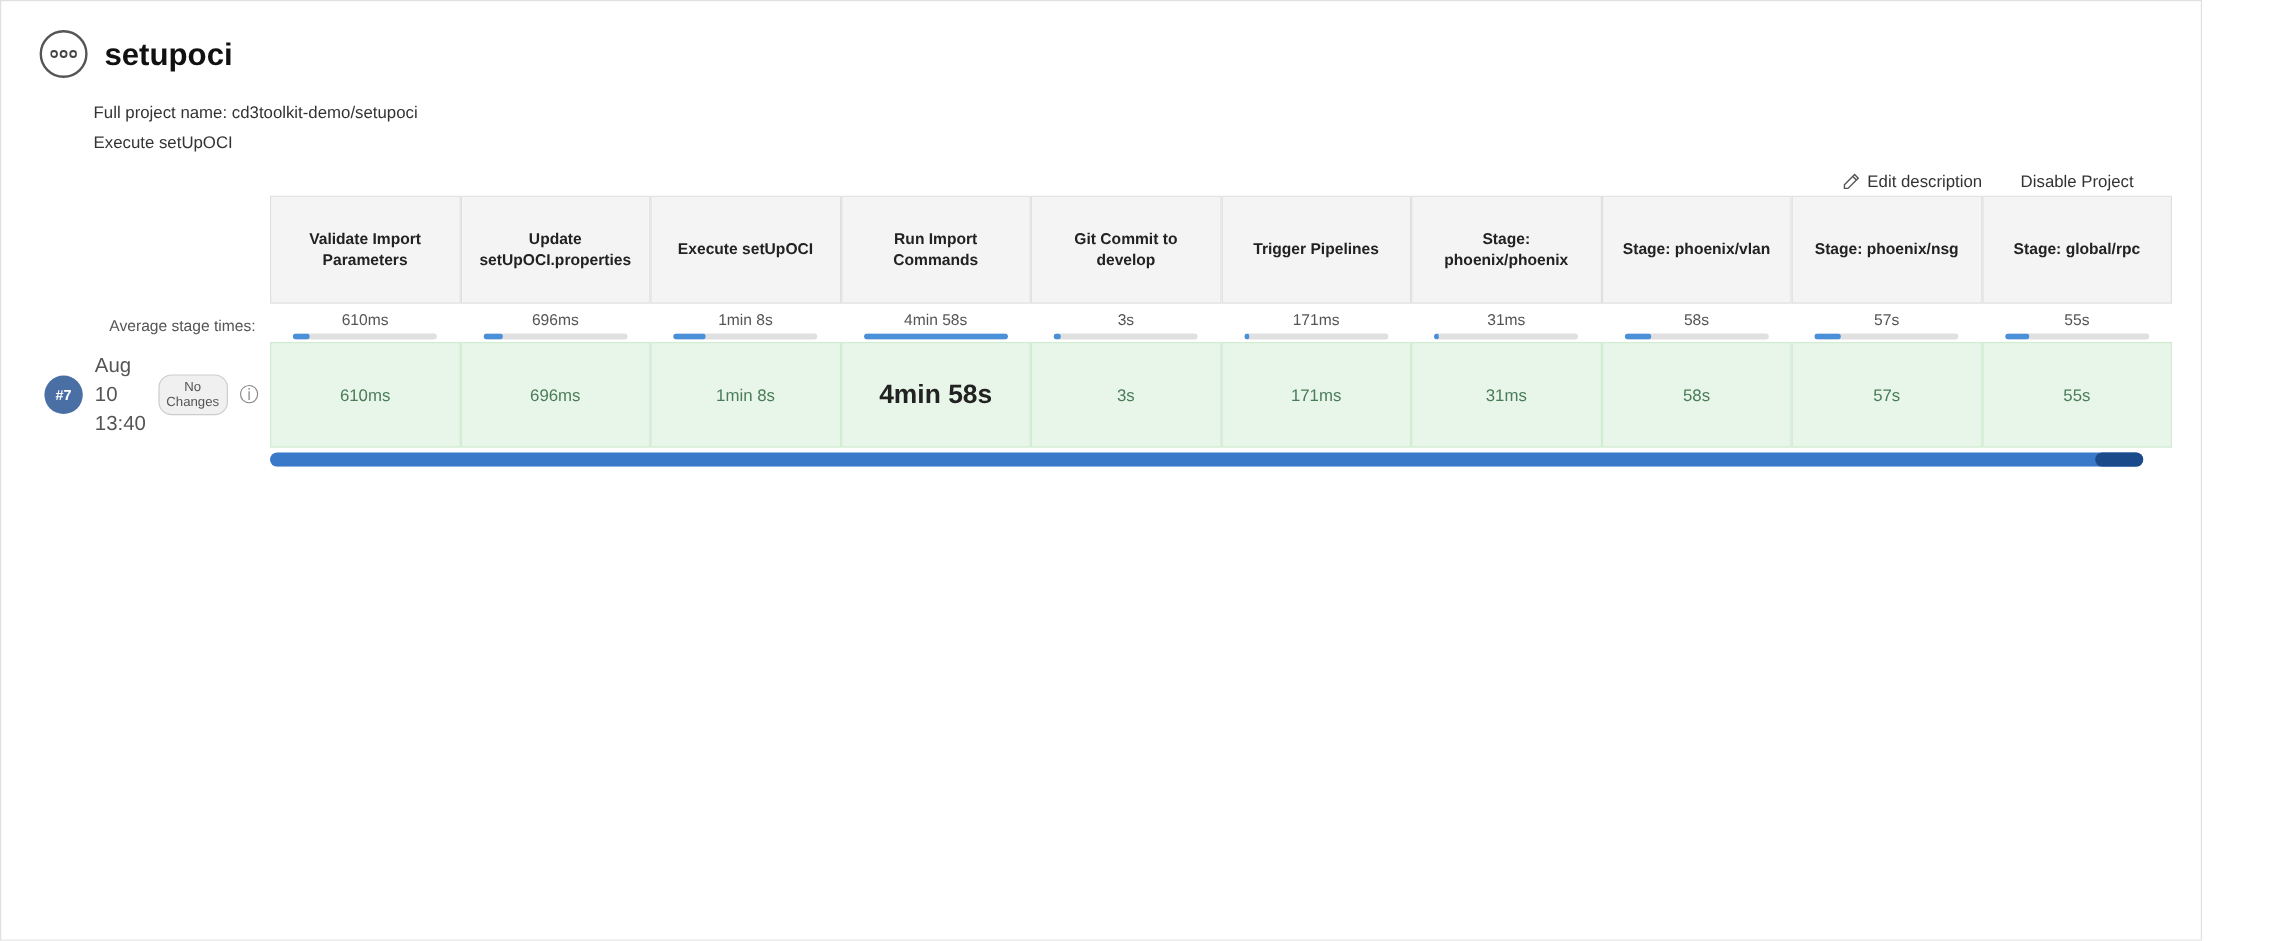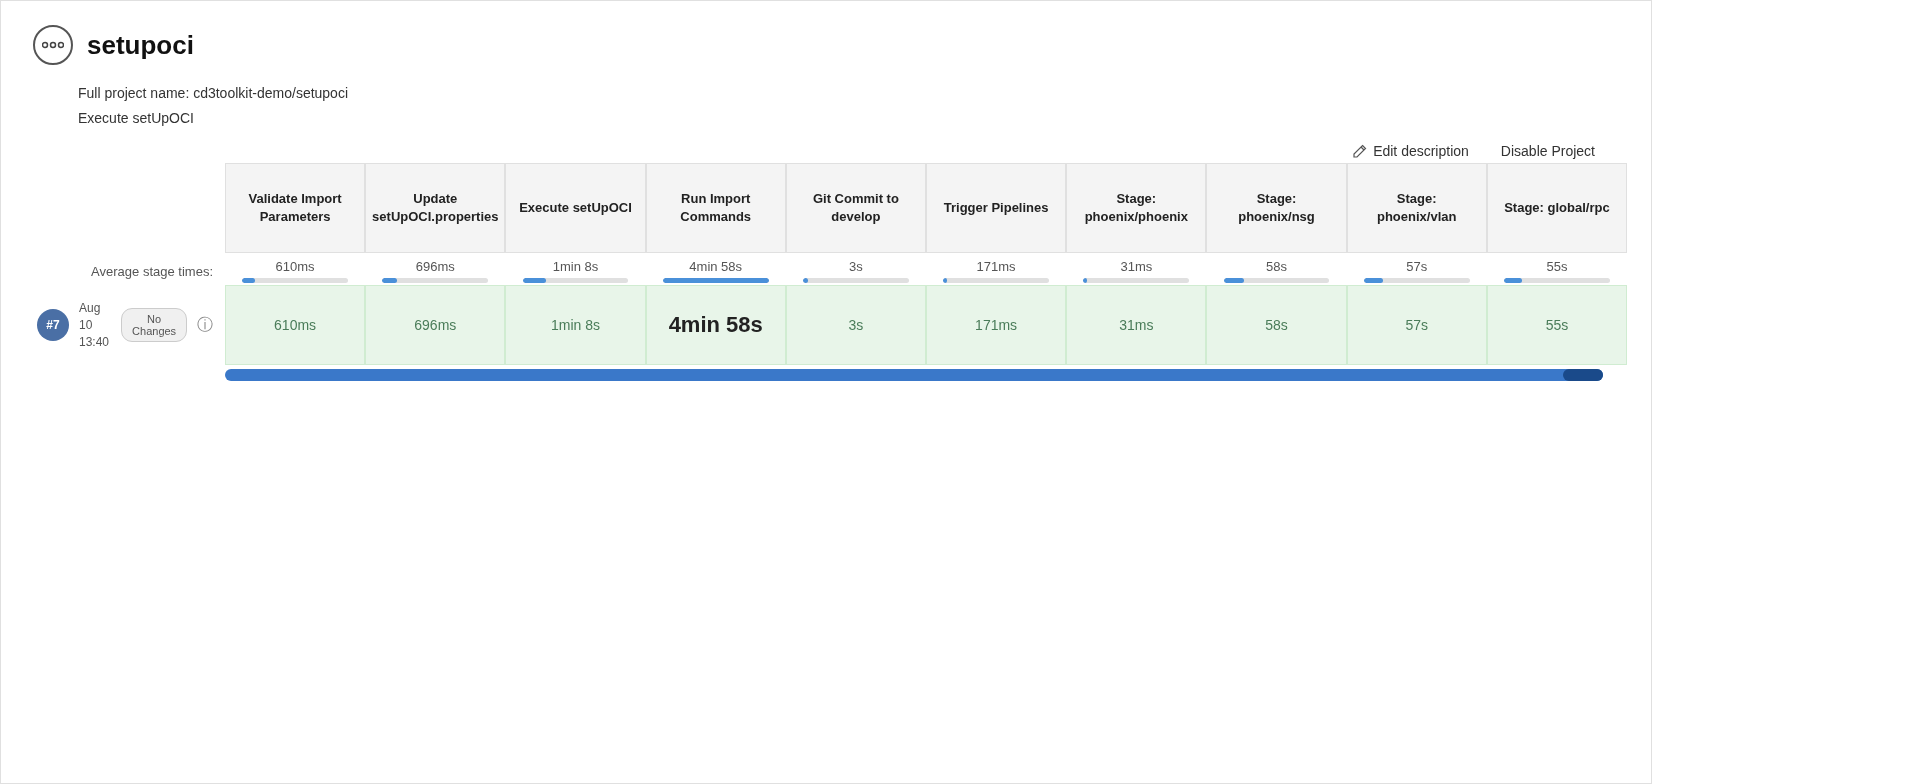--- a/index.html
+++ b/index.html
@@ -3,21 +3,21 @@
   <meta charset="utf-8">
   <style>
     * { box-sizing: border-box; margin: 0; padding: 0; }
     body {
       font-family: -apple-system, BlinkMacSystemFont, 'Segoe UI', Helvetica, Arial, sans-serif;
       background: #fff;
       color: #333;
       font-size: 14px;
     }
     .page-wrapper {
-      width: 1652px;
+      width: 1835px;
       min-height: 784px;
       background: #fff;
       border: 1px solid #e0e0e0;
       overflow: hidden;
       position: relative;
     }
     .header {
       display: flex;
       align-items: center;
       padding: 24px 32px 0 32px;
@@ -169,21 +169,21 @@
       width: 32px;
       height: 32px;
       display: flex;
       align-items: center;
       justify-content: center;
       font-size: 12px;
       font-weight: 700;
       flex-shrink: 0;
     }
     .build-meta {
-      font-size: 12px;
+      font-size: 17px;
       color: #555;
       line-height: 1.4;
     }
     .no-changes-btn {
       background: #f0f0f0;
       border: 1px solid #ccc;
       border-radius: 11px;
       font-size: 11px;
       color: #555;
       padding: 4px 6px;
@@ -294,24 +294,24 @@
             <div class="stage-col">
               <div class="stage-header-cell">Git Commit to develop</div>
             </div>
             <div class="stage-col">
               <div class="stage-header-cell">Trigger Pipelines</div>
             </div>
             <div class="stage-col">
               <div class="stage-header-cell">Stage: phoenix/phoenix</div>
             </div>
             <div class="stage-col">
+              <div class="stage-header-cell">Stage: phoenix/vlan</div>
+            </div>
+            <div class="stage-col">
               <div class="stage-header-cell">Stage: phoenix/nsg</div>
-            </div>
-            <div class="stage-col">
-              <div class="stage-header-cell">Stage: phoenix/vlan</div>
             </div>
             <div class="stage-col">
               <div class="stage-header-cell">Stage: global/rpc</div>
             </div>
           </div>
       </div>
 
       <div class="avg-row">
         <div class="avg-label">Average stage times:</div>
         <div class="avg-cells" id="avg-cells">

